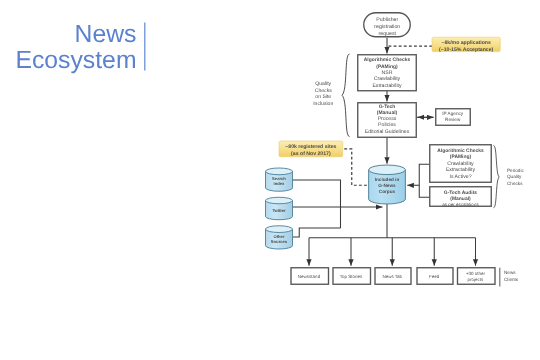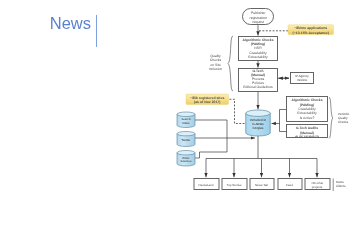--- a/index.html
+++ b/index.html
@@ -12,20 +12,21 @@
   svg#diagram{position:absolute;left:0;top:0;}
   svg text{font-family:"Liberation Sans",sans-serif;fill:#4d4d4d;-webkit-font-smoothing:antialiased;}
   svg{shape-rendering:geometricPrecision;text-rendering:geometricPrecision;}
 </style>
 </head>
 <body>
 
 <div id="slide">
   <div class="title">
     <div>News</div>
+    <div>Ecosystem</div>
   </div>
   <div class="title-rule"></div>
 
   <svg id="diagram" width="360" height="195" viewBox="0 0 360 195">
     <defs>
       <marker id="ar" markerUnits="userSpaceOnUse" markerWidth="8" markerHeight="8" refX="4.4" refY="1.75" orient="auto">
         <path d="M0,0 L4.4,1.75 L0,3.5 z" fill="#333"></path>
       </marker>
       <linearGradient id="cylg" x1="0" y1="0" x2="1" y2="0">
         <stop offset="0" stop-color="#b3d9ee"></stop>

